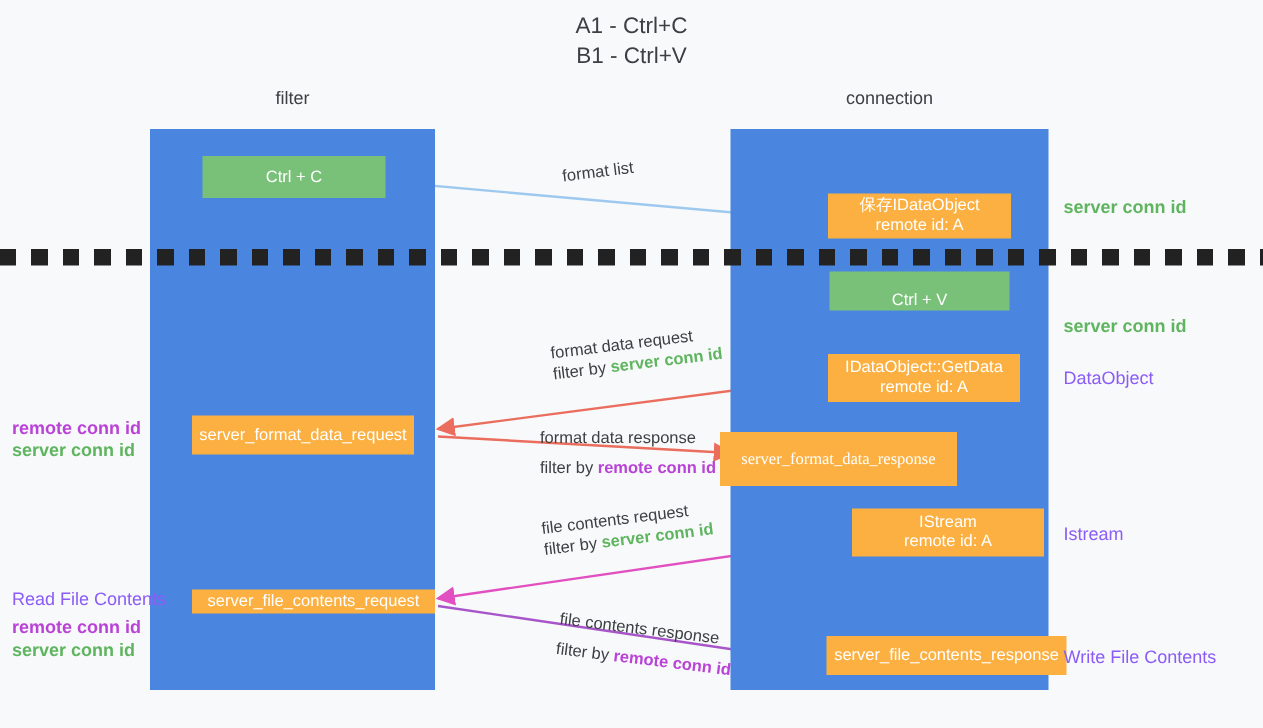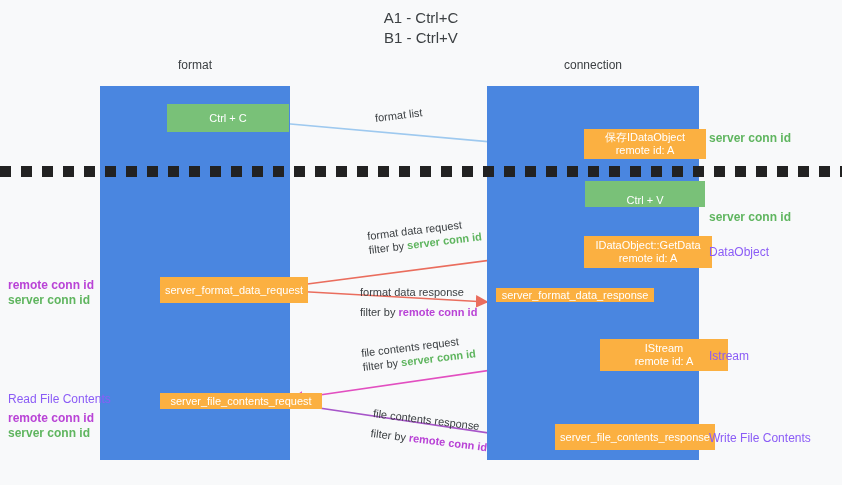--- a/index.html
+++ b/index.html
@@ -64,21 +64,20 @@
   .box {
     box-sizing: border-box;
     display: flex;
     flex-direction: column;
     align-items: center;
     justify-content: center;
     text-align: center;
     color: #ffffff;
     font-size: 11px;
     line-height: 13px;
-    margin-left: 32px;
   }
   .box.green { background: #79c178; }
   .box.orange { background: #fbb košt; }
   .box.orange { background: #fbb041; }
   .box .l2 { font-weight: normal; }
 
   
   .side-label {
     font-size: 12px;
     line-height: 15px;
@@ -151,21 +150,21 @@
 
 <div class="abs" id="title">
   <div>A1 - Ctrl+C</div>
   <div>B1 - Ctrl+V</div>
 </div>
 
 <div class="abs lane" id="lane-a1"></div>
 <div class="abs lane" id="lane-b1"></div>
 
 <div class="abs col-header" id="hdr-a1">
-  <div>format</div>
+  <div>filter</div>
 </div>
 <div class="abs col-header" id="hdr-b1">
   <div>connection</div>
 </div>
 
 <div class="abs" id="divider"></div>
 
 <div class="abs box green" style="left:135px; top:104px; width:122px; height:28px;">
   <span>Ctrl + C</span>
 </div>
@@ -186,29 +185,29 @@
 
 <div class="abs box orange" style="left:568px; top:339px; width:128px; height:32px;">
   <span>IStream</span>
   <span class="l2">remote id: A</span>
 </div>
 
 <div class="abs box orange" style="left:128px; top:277px; width:148px; height:26px;">
   <span>server_format_data_request</span>
 </div>
 
-<div class="abs box orange" style="left:464px; top:288px; width:158px; height:14px;">
+<div class="abs box orange" style="left:480px; top:288px; width:158px; height:36px;font-family:Liberation Serif, serif;">
   <span>server_format_data_response</span>
 </div>
 
 <div class="abs box orange" style="left:128px; top:393px; width:162px; height:16px;">
   <span>server_file_contents_request</span>
 </div>
 
-<div class="abs box orange" style="left:523px; top:424px; width:160px; height:26px;">
+<div class="abs box orange" style="left:551px; top:424px; width:160px; height:26px;">
   <span>server_file_contents_response</span>
 </div>
 
 <div class="abs edge-label rot-up" style="left:375px; top:111px;">
   <span>format list</span>
 </div>
 
 <div class="abs edge-label rot-up" style="left:368px; top:229px;">
   <div>format data request</div>
   <div>

